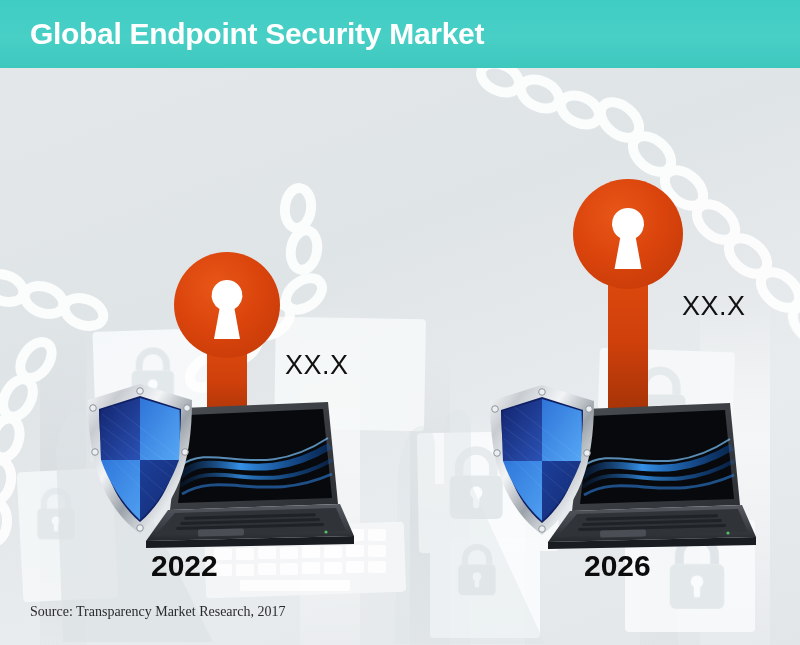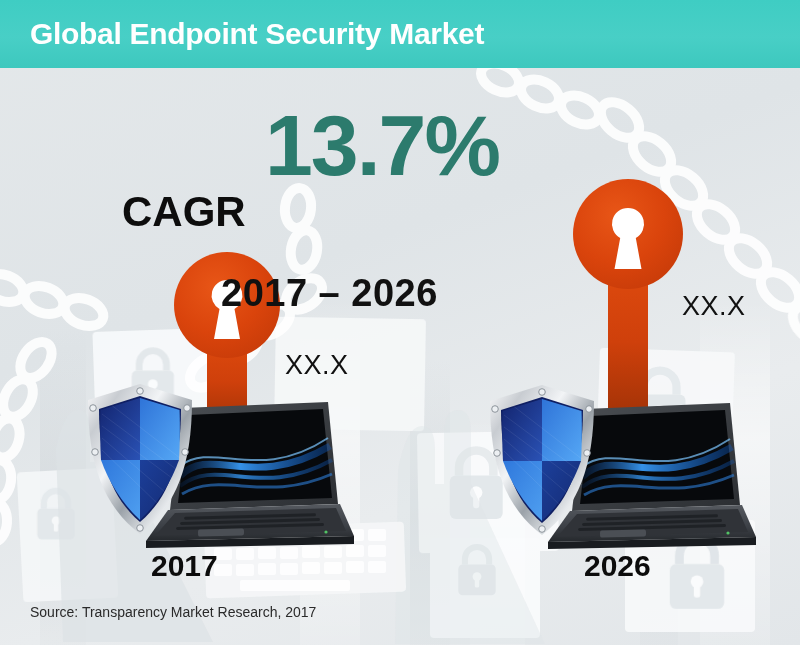--- a/index.html
+++ b/index.html
@@ -125,20 +125,21 @@
 
   
   .source-text {
     position: absolute;
     left: 30px;
     top: 604px;
     font-size: 14px;
     color: #2a2a2a;
     z-index: 35;
     white-space: nowrap;
+    font-family: Liberation Serif, serif;
   }
 </style>
 </head>
 <body>
 
 <div id="infographic">
 
   <div class="bg-layer">
 
     <svg width="800" height="645" style="position:absolute;top:0;left:0;">
@@ -283,25 +284,20 @@
         <ellipse cx="600" cy="34" rx="20" ry="13" transform="rotate(25 600 34)"></ellipse>
         <ellipse cx="640" cy="50" rx="20" ry="13" transform="rotate(25 640 50)"></ellipse>
       </g>
     </svg>
   </div>
 
   <div class="header-bar">
     <div class="header-title">Global Endpoint Security Market</div>
   </div>
 
-  <div class="cagr-block">
-    <div class="cagr-word">CAGR</div>
-    <div class="cagr-value">13.7%</div>
-    <div class="cagr-period">2017 – 2026</div>
-  </div>
 
   <svg width="0" height="0" style="position:absolute" aria-hidden="true">
     <defs>
       <linearGradient id="pillarGrad" x1="0" y1="0" x2="0" y2="1">
         <stop offset="0%" stop-color="#de4a0e"></stop>
         <stop offset="45%" stop-color="#cf400b"></stop>
         <stop offset="100%" stop-color="#993006"></stop>
       </linearGradient>
       <radialGradient id="headGrad" cx="40%" cy="33%" r="72%">
         <stop offset="0%" stop-color="#e85617"></stop>
@@ -415,21 +411,21 @@
           <circle cx="105" cy="72" r="3.3"></circle>
           <circle cx="15" cy="72" r="3.3"></circle>
           <circle cx="60" cy="148" r="3.3"></circle>
         </g>
       </svg>
     </div>
 
     <div class="value-label" style="left:225px; top:110px;">XX.X</div>
   </div>
 
-  <div class="year-label" style="left:151px; top:549px;">2017</div>
+  <div class="year-label" style="left:151px; top:549px;">2022</div>
 
   <div class="group" style="left:460px; top:165px; width:330px; height:435px;">
 
     <div class="keyhole-wrap" style="left:108px; top:12px; width:120px; height:256px;">
       <svg width="120" height="256" viewBox="0 0 120 256">
         <rect x="40" y="90" width="40" height="166" fill="url(#pillarGrad)"></rect>
         <circle cx="60" cy="57" r="55" fill="url(#headGrad)"></circle>
         <path d="M60 31 a16 16 0 0 1 7.8 30 l5.7 31 h-27 l5.7 -31 A16 16 0 0 1 60 31 z" fill="#ffffff"></path>
       </svg>
     </div>

